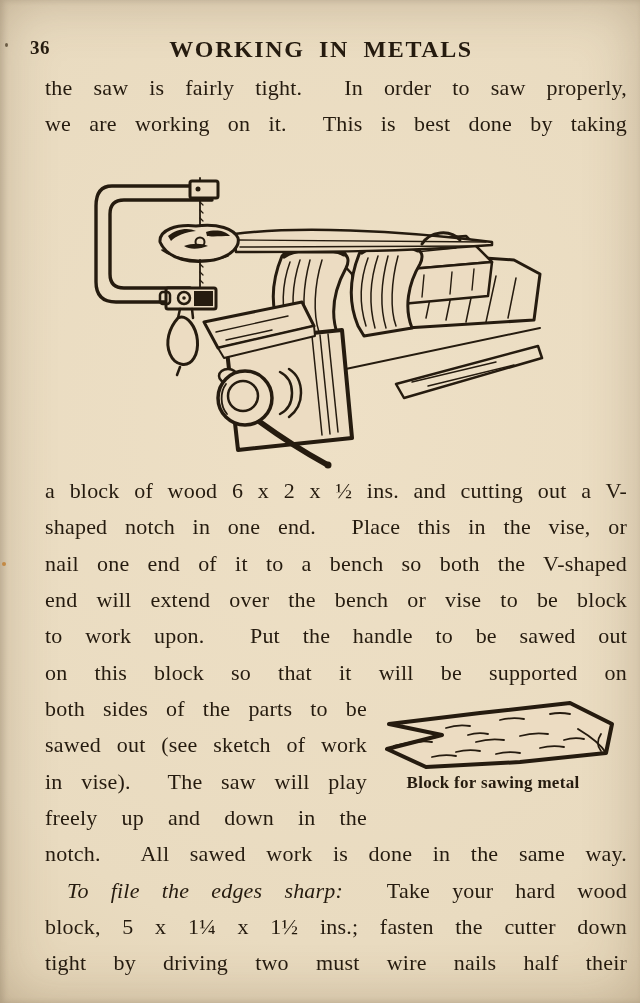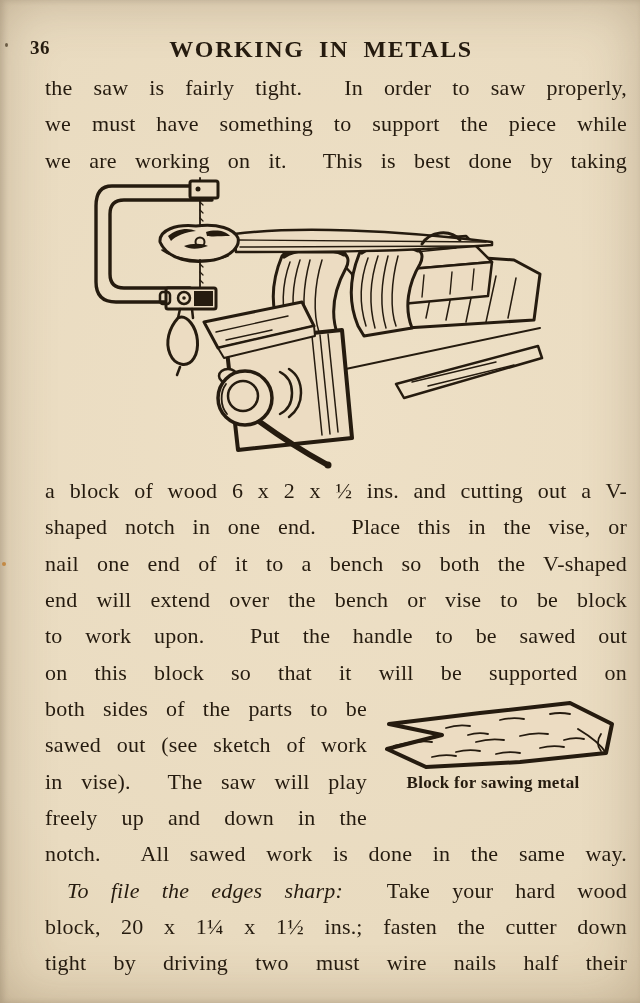--- a/index.html
+++ b/index.html
@@ -40,21 +40,20 @@
   <div class="speck speck-a"></div>
   <div class="speck speck-b"></div>
 
   <header class="running-head">
     <span class="pagenum">36</span>
     <span class="head-title">WORKING IN METALS</span>
   </header>
 
   <div class="tblock t-top">
     <div class="line">the saw is fairly tight.&nbsp; In order to saw properly,</div>
-    <div class="line">we must have something to support the piece while</div>
     <div class="line">we are working on it.&nbsp; This is best done by taking</div>
   </div>
 
   <figure class="fig-vise">
     <svg width="472" height="292" viewBox="0 0 472 292">
       <g stroke="#251b0f" fill="none" stroke-linecap="round" stroke-linejoin="round">
 
         <path d="M 322,76 L 438,84 L 464,98 L 458,144 L 330,152 Z" stroke-width="3"></path>
         <path d="M 340,92 L 330,140 M 360,94 L 350,142 M 380,96 L 370,144 M 400,98 L 390,146 M 420,100 L 410,146 M 440,102 L 432,142" stroke-width="1.5"></path>
         <path d="M 246,198 L 464,152" stroke-width="2"></path>
@@ -126,21 +125,21 @@
     <div class="line">nail one end of it to a bench so both the V-shaped</div>
     <div class="line">end will extend over the bench or vise to be block</div>
     <div class="line">to work upon.&nbsp; Put the handle to be sawed out</div>
     <div class="line">on this block so that it will be supported on</div>
     <div class="line narrow">both sides of the parts to be</div>
     <div class="line narrow">sawed out (see sketch of work</div>
     <div class="line narrow">in vise).&nbsp; The saw will play</div>
     <div class="line narrow">freely up and down in the</div>
     <div class="line">notch.&nbsp; All sawed work is done in the same way.</div>
     <div class="line indent"><span class="ital">To file the edges sharp:</span><span>&nbsp; Take your hard wood</span></div>
-    <div class="line">block, 20 x 1¼ x 1½ ins.; fasten the cutter down</div>
+    <div class="line">block, 5 x 1¼ x 1½ ins.; fasten the cutter down</div>
     <div class="line">tight by driving two must wire nails half their</div>
   </div>
 
   <figure class="fig-block">
     <svg width="240" height="76" viewBox="0 0 240 76">
       <g stroke="#251b0f" fill="none" stroke-linecap="round" stroke-linejoin="round">
         <path d="M 9,27 L 100,16 L 190,6 L 232,27 L 226,56 L 140,65 L 46,70 L 7,52 L 62,38 Z" stroke-width="4" fill="#ecdcc2"></path>
         <path d="M 198,32 C 208,38 220,46 226,56" stroke-width="2"></path>
         <path d="M 221,37 C 217,43 217,49 221,54" stroke-width="1.8"></path>
         <path d="M 28,47 Q 40,43 52,45 M 66,31 Q 78,27 90,29 M 96,45 Q 110,41 124,43 M 120,23 Q 132,20 144,22 M 140,39 Q 154,35 168,37 M 160,51 Q 172,48 184,50 M 170,17 Q 180,15 190,17 M 76,55 Q 88,52 100,54 M 52,60 Q 64,57 76,59 M 116,57 Q 128,54 140,56 M 184,43 Q 194,40 204,42 M 88,38 Q 98,35 108,37" stroke-width="1.8"></path>

